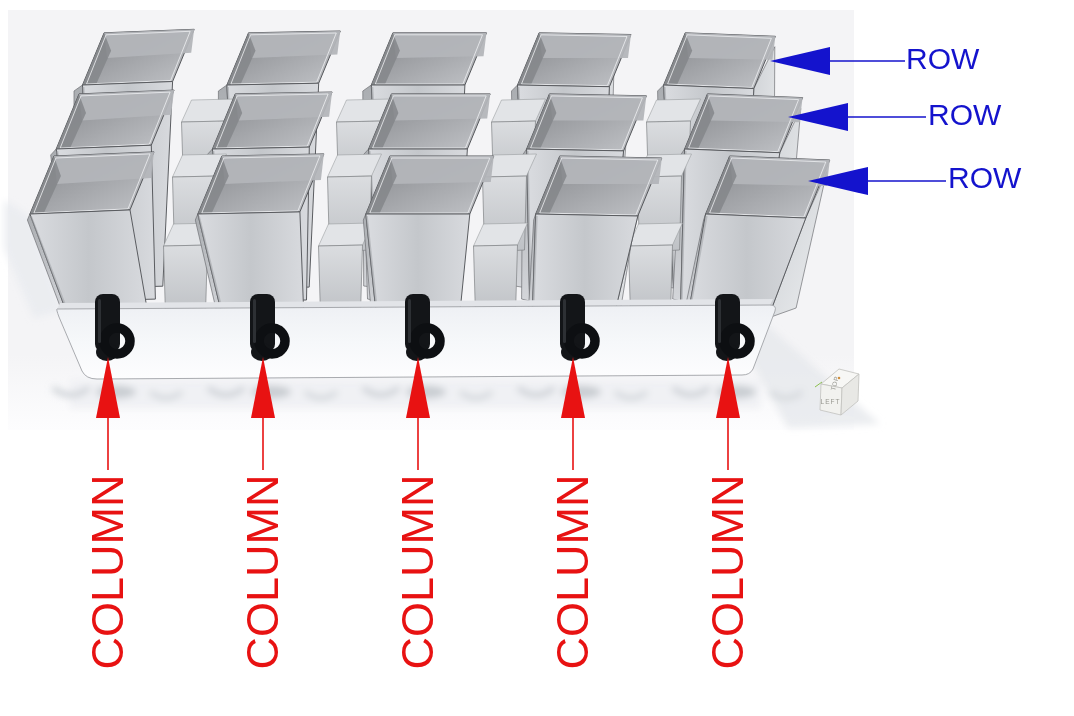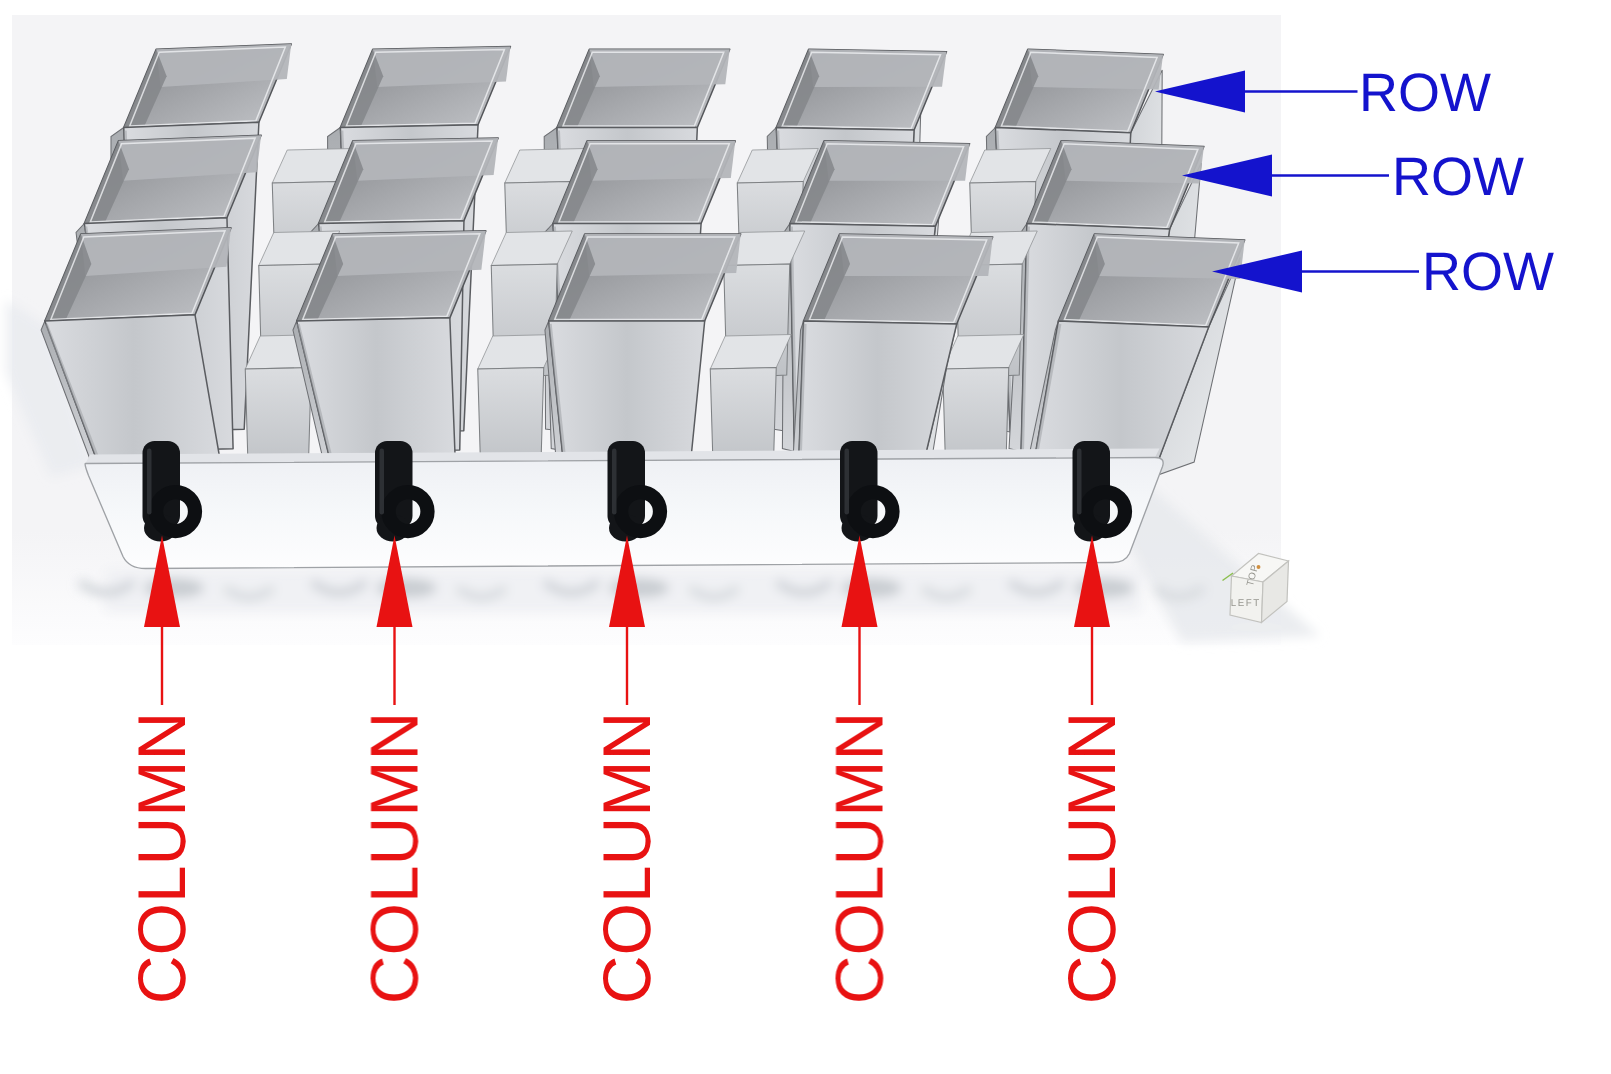--- a/index.html
+++ b/index.html
@@ -1,19 +1,19 @@
 <!DOCTYPE html>
 <html><head>
 <meta charset="utf-8">
 <style>
   html,body{margin:0;padding:0;background:#ffffff;}
   #stage{position:relative;width:1074px;height:716px;background:#ffffff;overflow:hidden;
          font-family:"Liberation Sans",sans-serif;}
   #scene{position:absolute;left:0;top:0;}
-  .row-label{position:absolute;font-size:36px;line-height:1;font-weight:400;white-space:nowrap;}
+  .row-label{position:absolute;font-size:30px;line-height:1;font-weight:400;white-space:nowrap;}
   .col-label{position:absolute;width:220px;height:46px;font-size:45px;line-height:46px;
              text-align:center;transform:rotate(-90deg);white-space:nowrap;}
 </style>
 </head>
 <body>
 
 <div id="stage">
   <svg id="scene" width="1074" height="716" viewBox="0 0 1074 716">
     <defs>
       <linearGradient id="bgGrad" x1="0" y1="0" x2="0" y2="1">

